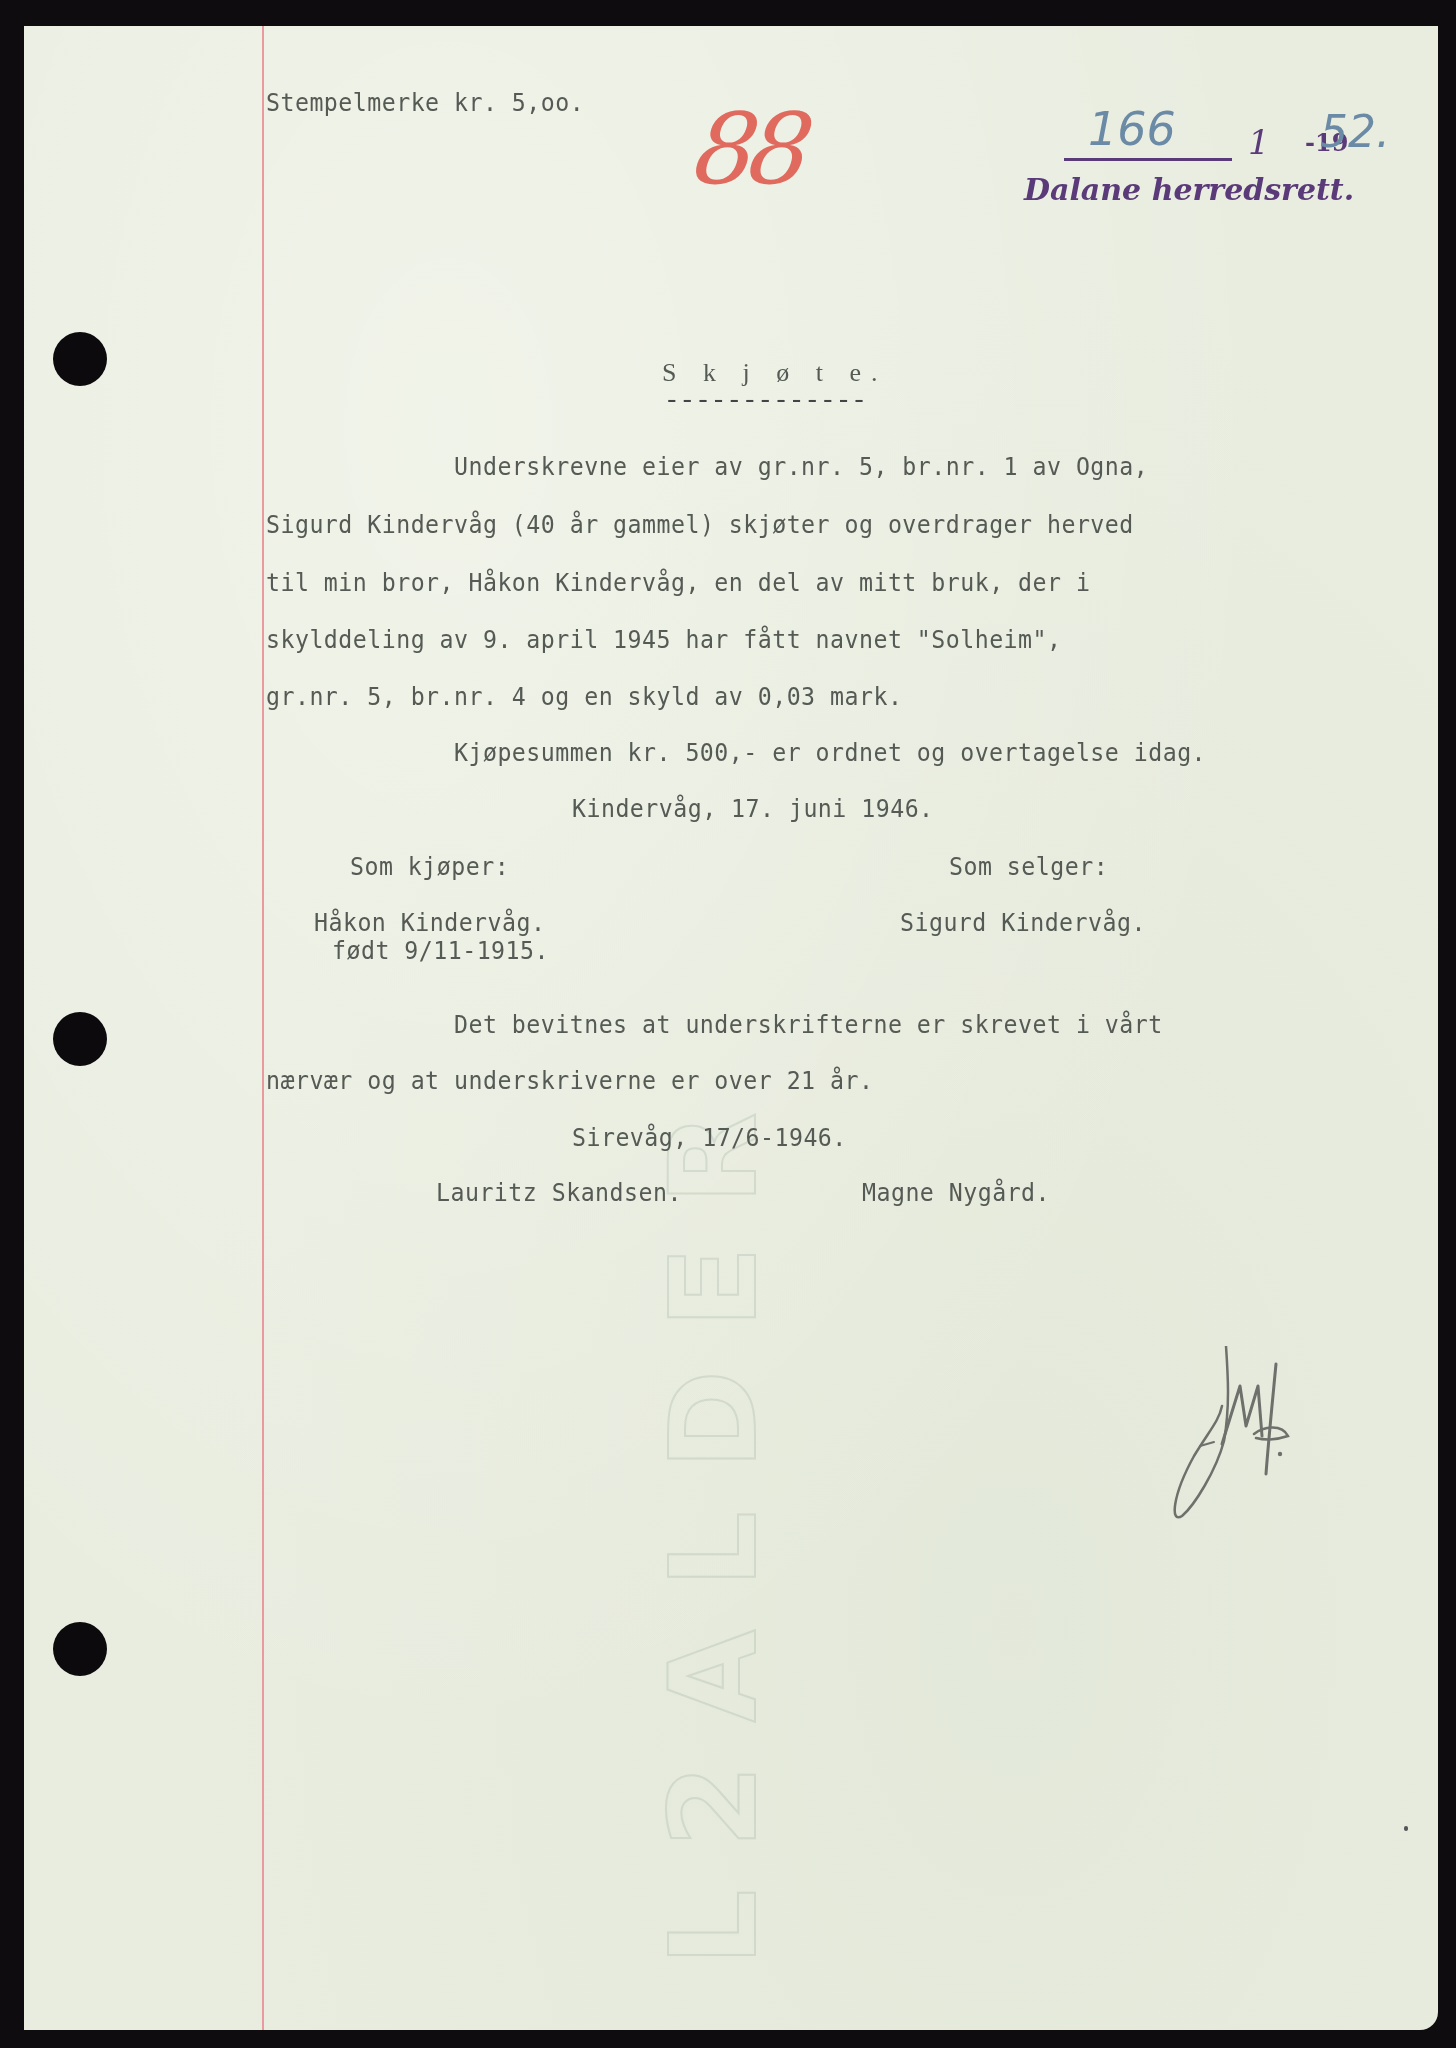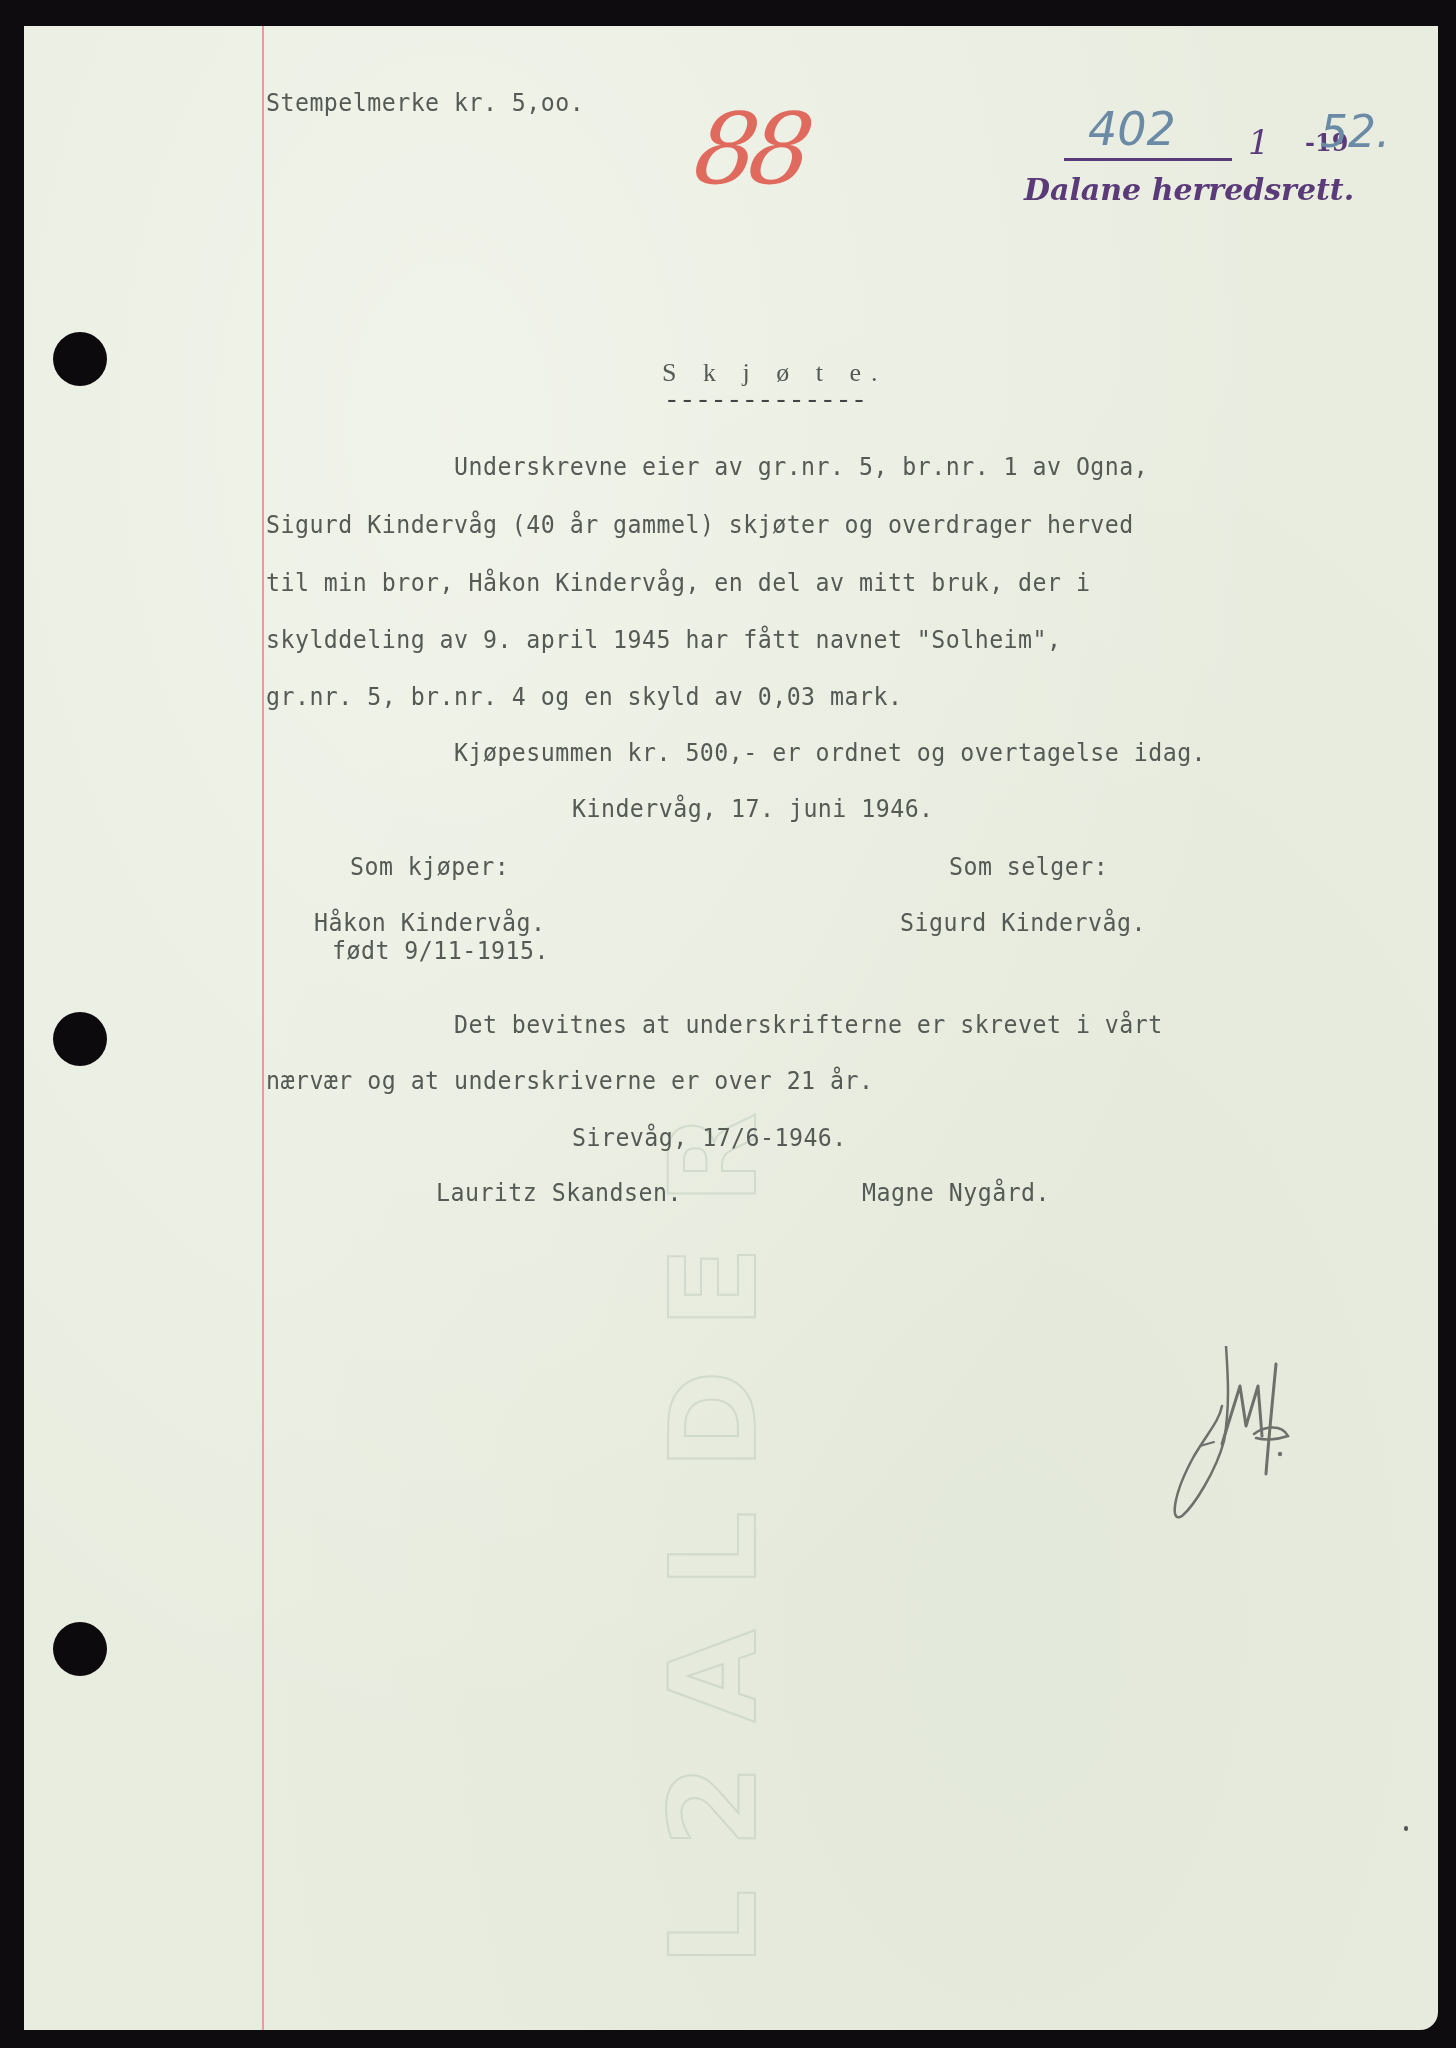--- a/index.html
+++ b/index.html
@@ -67,21 +67,21 @@
   <div class="punch-hole" style="left:29px; top:986px;"></div>
   <div class="punch-hole" style="left:29px; top:1596px;"></div>
 
   <div class="watermark" style="left:620px; top:1940px;">L 2 A L D E R</div>
 
   <div class="typed narrow" style="left:242px; top:62px;">Stempelmerke kr. 5,oo.</div>
 
   <div class="folio">88</div>
 
   <div class="stamp-underline"></div>
-  <div class="hand-blue" style="left:1064px; top:76px; font-size:46px;">402</div>
+  <div class="hand-blue" style="left:1064px; top:76px; font-size:46px;">166</div>
   <div class="stamp" style="left:1224px; top:96px; font-size:34px; font-weight:normal; font-style:italic;">1</div>
   <div class="stamp" style="left:1250px; top:102px; font-size:24px;margin-left:31px;">-19</div>
   <div class="hand-blue" style="left:1296px; top:80px; font-size:44px;">52.</div>
   <div class="stamp stamp-line2">Dalane herredsrett.</div>
 
   <div class="typed title" style="left:638px; top:332px;font-family:Liberation Serif, serif;">S k j ø t e.</div>
   <div class="typed dashes" style="left:640px; top:360px;">-------------</div>
 
   <div class="typed narrow" style="left:430px; top:426px;">Underskrevne eier av gr.nr. 5, br.nr. 1 av Ogna,</div>
   <div class="typed narrow" style="left:242px; top:484px;">Sigurd Kindervåg (40 år gammel) skjøter og overdrager herved</div>

